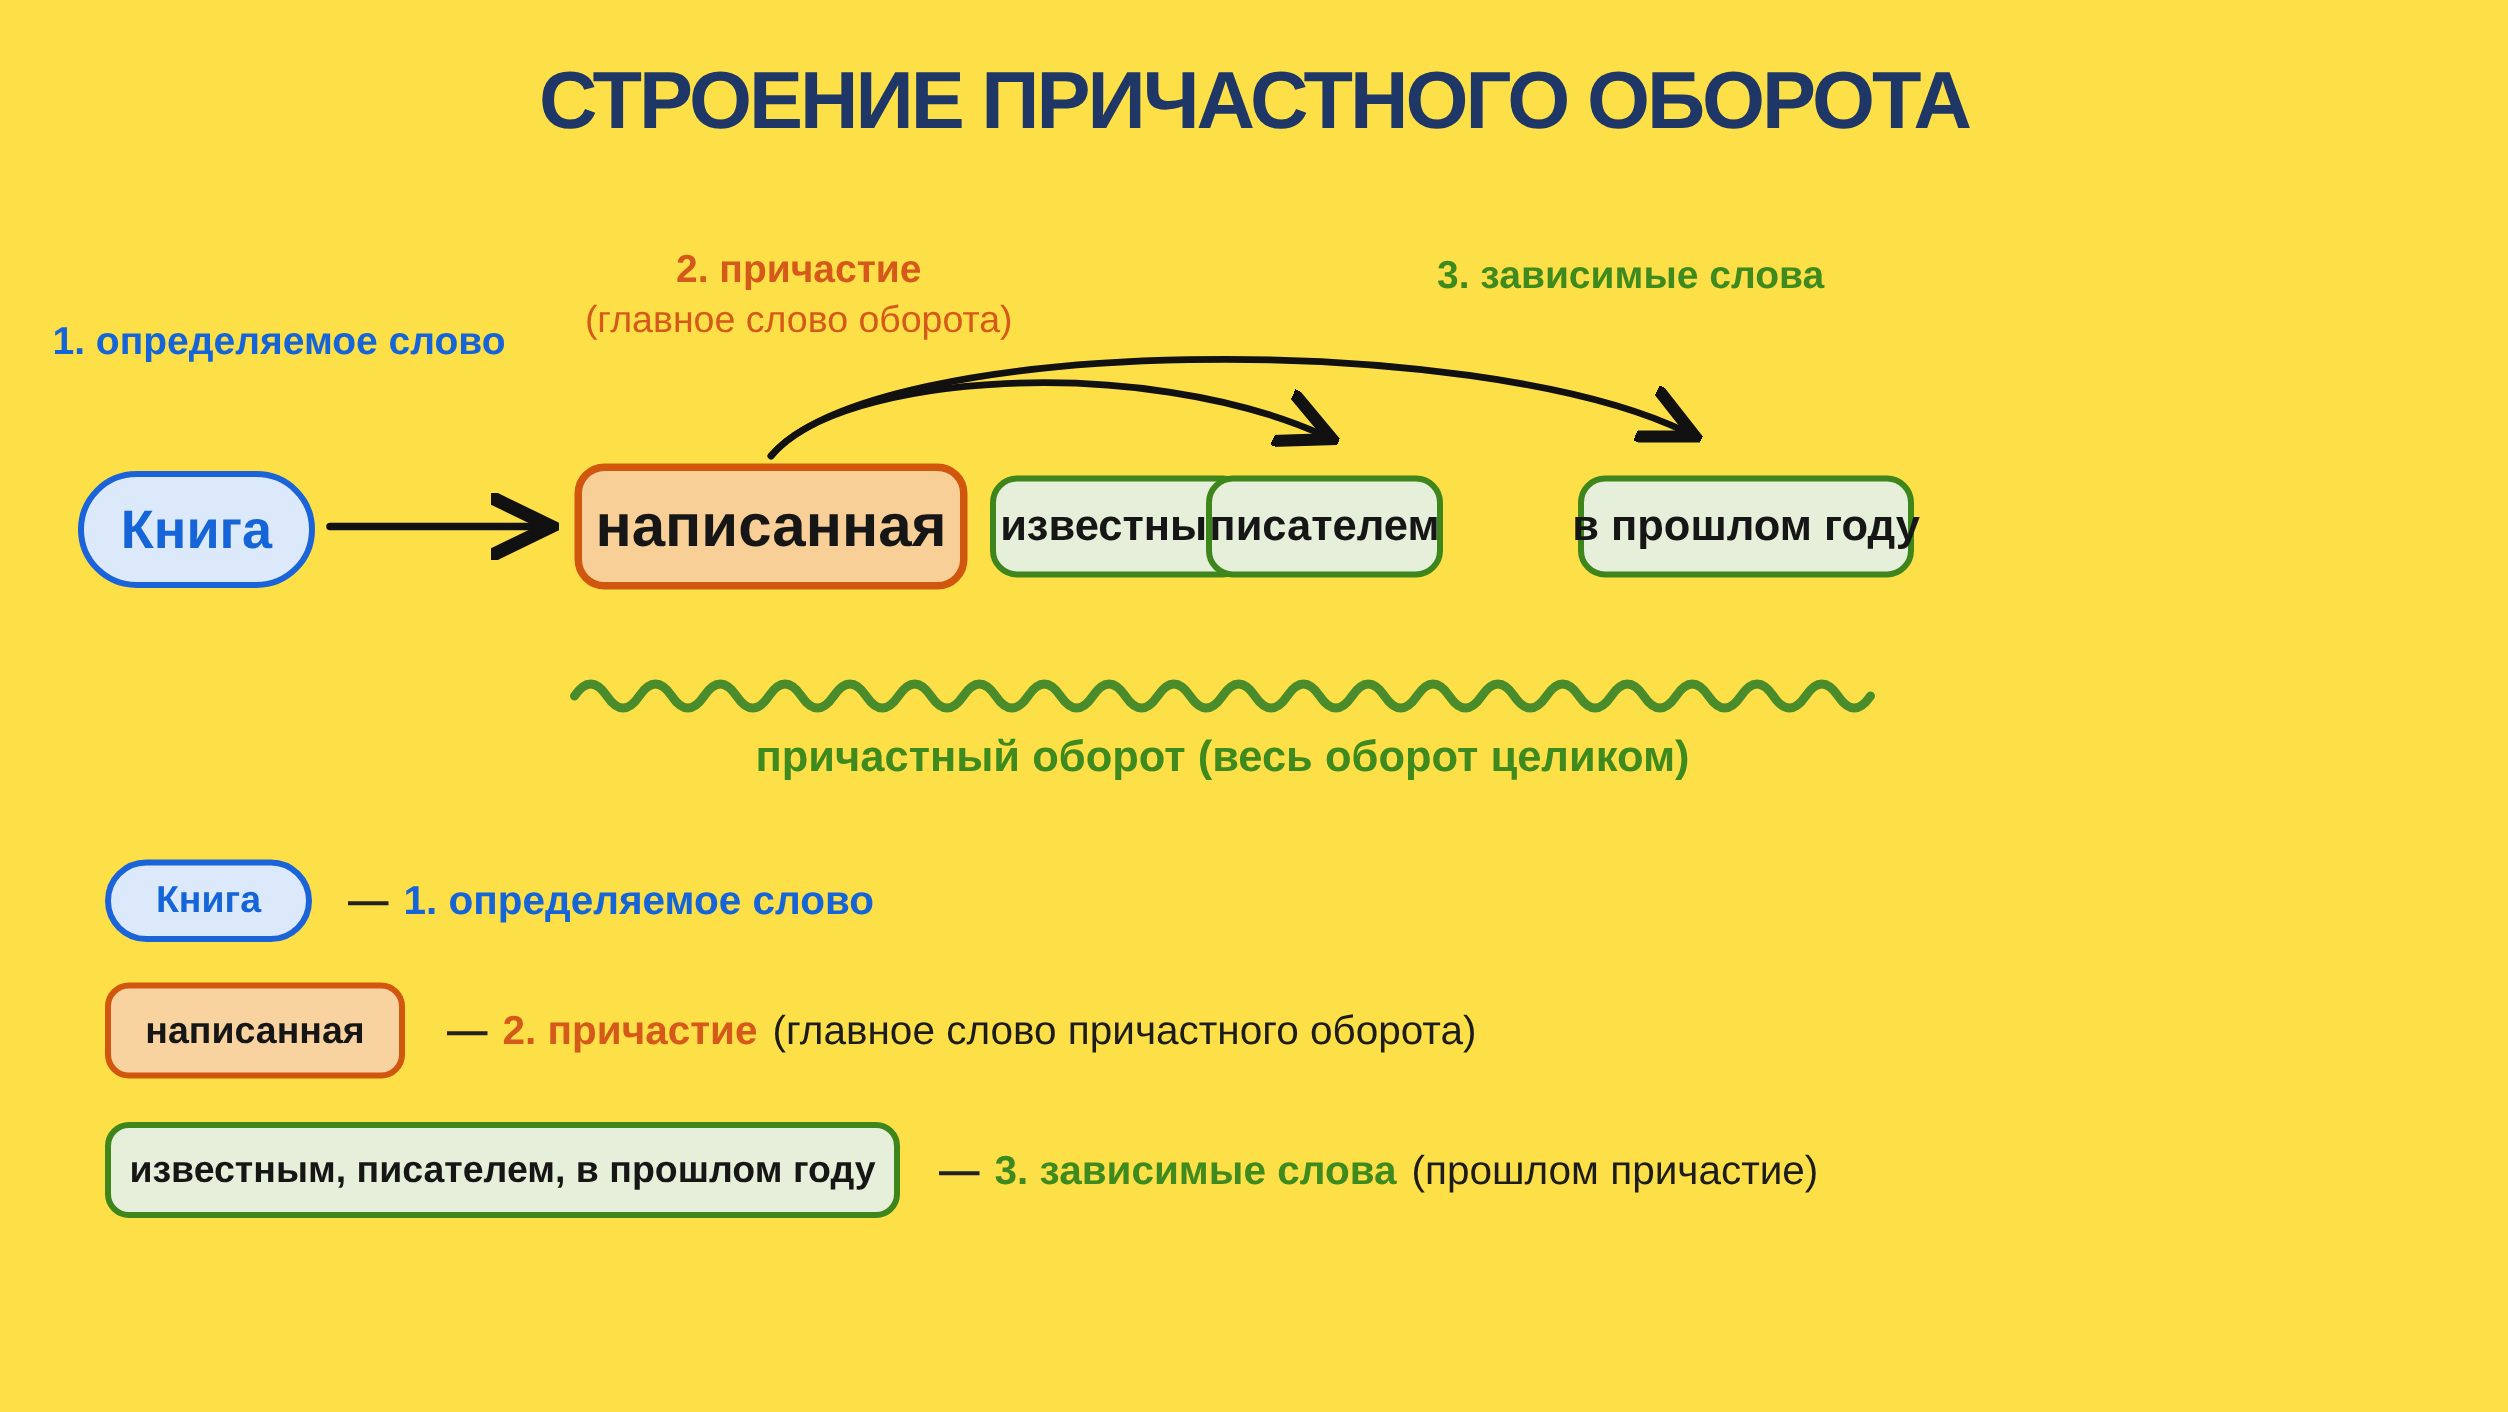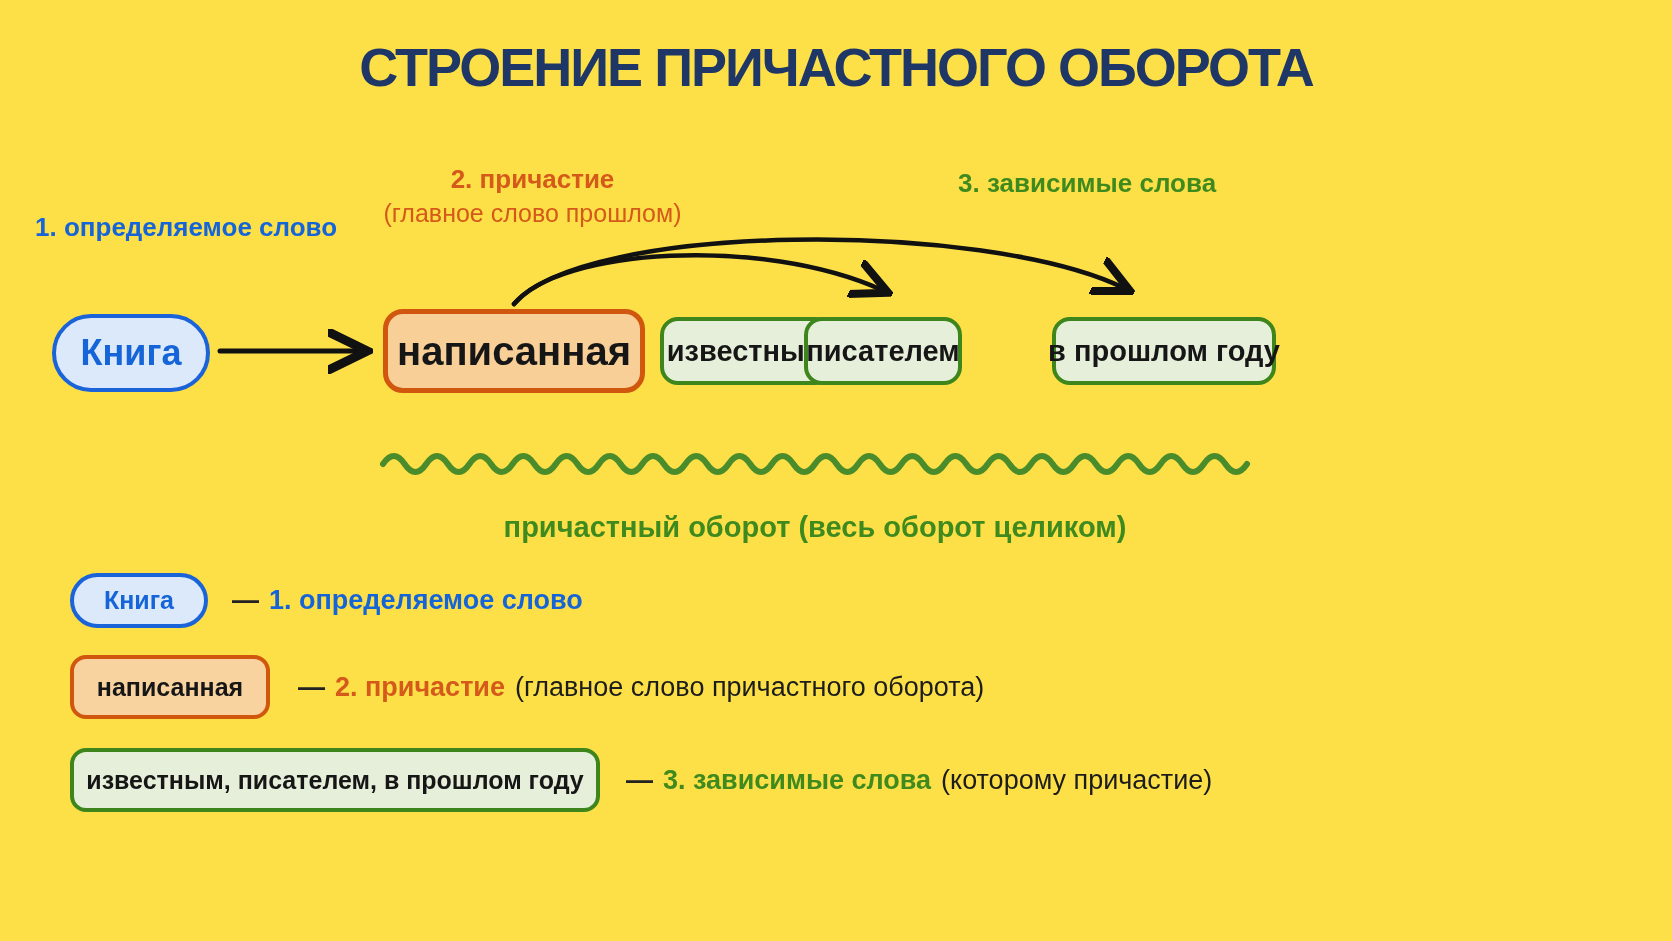--- a/index.html
+++ b/index.html
@@ -67,21 +67,21 @@
     position: absolute; left: 1250px; top: 334px;
     font-size: 30px; color: #1c1c1c; white-space: nowrap;
   }
 
   .svg-overlay {
     position: absolute; left: 0; top: 0; width: 1672px; height: 941px;
     pointer-events: none;
   }
 
   .underline-caption {
-    position: absolute; top: 511px; left: 383px; width: 864px;
+    position: absolute; top: 489px; left: 383px; width: 864px;
     text-align: center;
     font-size: 29px; font-weight: 700; color: #3f8a1e;
     white-space: nowrap;
   }
 
   .legend-row { position: absolute; left: 70px; }
   .legend-row-1 { top: 573px; }
   .legend-row-2 { top: 655px; }
   .legend-row-3 { top: 748px; }
 
@@ -126,21 +126,21 @@
 </head>
 <body>
 
 <div class="canvas">
 
   <div class="title">СТРОЕНИЕ ПРИЧАСТНОГО ОБОРОТА</div>
 
   <div class="part-label label-1">1. определяемое слово</div>
   <div class="part-label label-2">
     <span>2. причастие</span>
-    <span class="sub">(главное слово прошлом)</span>
+    <span class="sub">(главное слово оборота)</span>
   </div>
   <div class="part-label label-3">3. зависимые слова</div>
 
   <div class="box subject-box">Книга</div>
   <div class="box participle-box">написанная</div>
   <div class="box dep-box dep-1">известным</div>
   <div class="box dep-box dep-2">писателем</div>
   <div class="box dep-box dep-3">в прошлом году</div>
 
   <svg class="svg-overlay" viewBox="0 0 1672 941" xmlns="http://www.w3.org/2000/svg">
@@ -176,17 +176,17 @@
       <span class="legend-term term-orange">2. причастие</span>
       <span class="legend-desc">(главное слово причастного оборота)</span>
     </div>
   </div>
 
   <div class="legend-row legend-row-3">
     <div class="legend-box legend-box-3">известным, писателем, в прошлом году</div>
     <div class="legend-text legend-text-3">
       <span class="legend-sep">—</span>
       <span class="legend-term term-green">3. зависимые слова</span>
-      <span class="legend-desc">(которому причастие)</span>
+      <span class="legend-desc">(прошлом причастие)</span>
     </div>
   </div>
 
 </div>
 
 </body></html>

